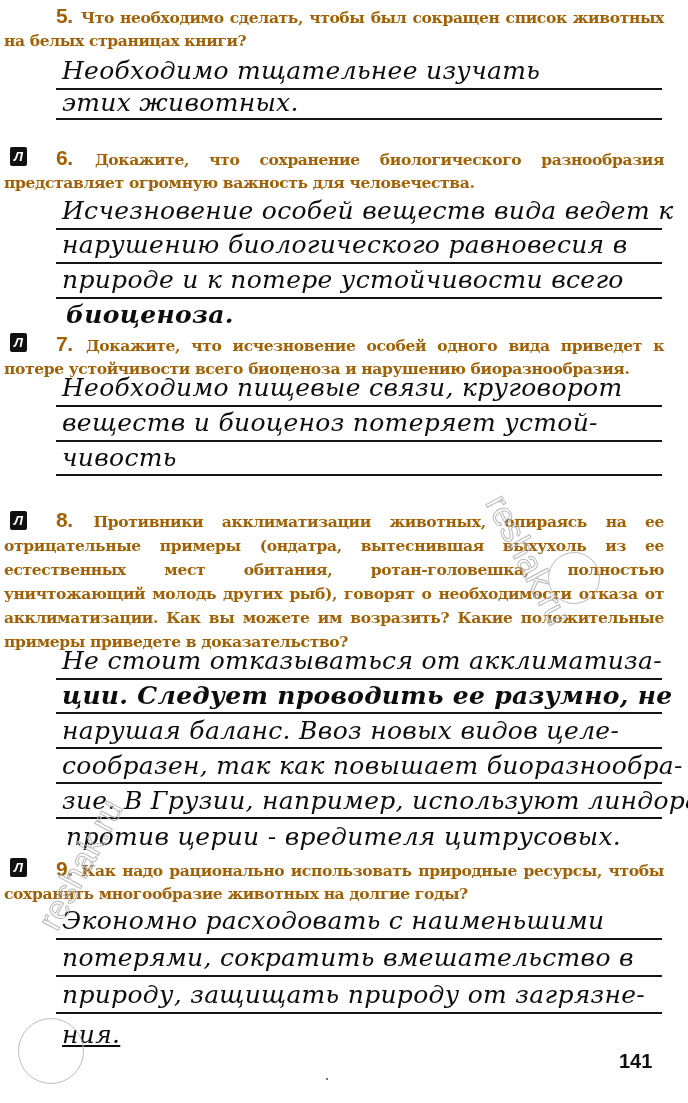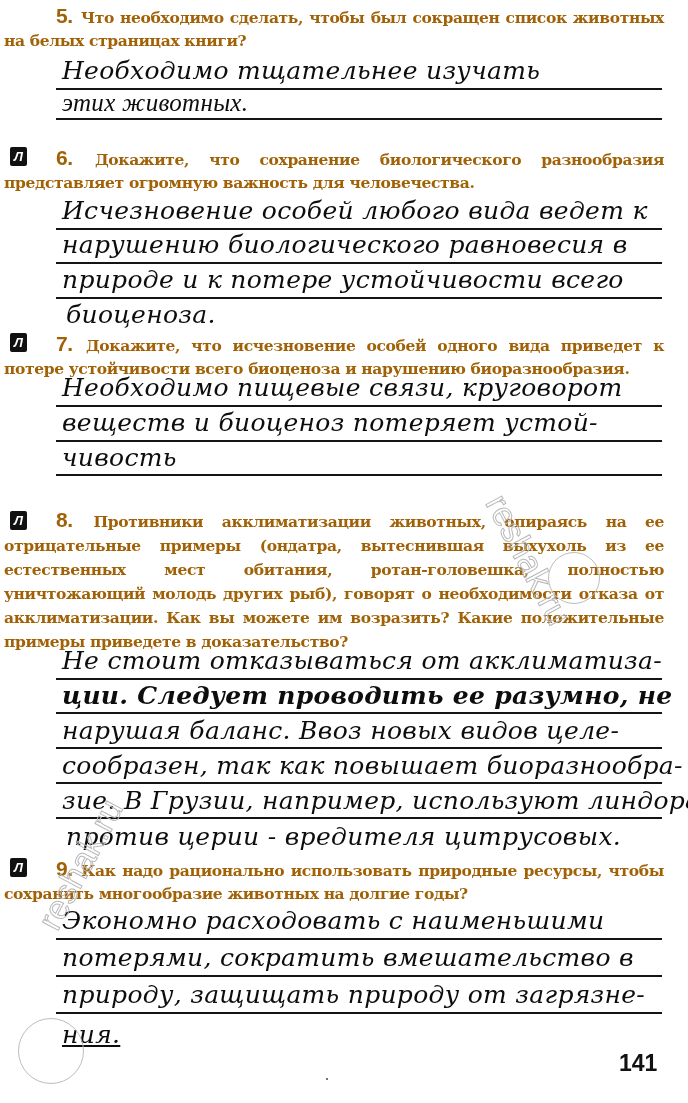--- a/index.html
+++ b/index.html
@@ -31,21 +31,21 @@
     }
     .hw {
       position: absolute; left: 62px;
       font-family: "DejaVu Serif", serif; font-style: italic;
       font-size: 25px; line-height: 30px; color: #0d0d0d;
       white-space: nowrap; letter-spacing: 0.3px;
     }
     .page-num {
       position: absolute; left: 619px; top: 1050px;
       font-family: "Liberation Sans", sans-serif; font-weight: bold;
-      font-size: 23px; color: #111;
+      font-size: 20px; color: #111;
     }
     .watermark {
       position: absolute; font-family: "Liberation Sans", sans-serif;
       color: transparent; -webkit-text-stroke: 1px #b8b8b8;
       font-size: 38px; pointer-events: none;
     }
     .wm-circle {
       position: absolute; border: 1.3px solid #bdbdbd; border-radius: 50%;
       pointer-events: none;
     }
@@ -54,37 +54,37 @@
 </head>
 <body>
 
 <div class="q">
   <div class="q-text indent" style="top:4px;">
     <span class="num">5.</span>
     <span>Что необходимо сделать, чтобы был сокращен список животных на белых страницах книги?</span>
   </div>
   <div class="hw" style="top:56px;">Необходимо тщательнее изучать</div>
   <div class="hw-line" style="top:88px;"></div>
-  <div class="hw" style="top:88px;font-family:Liberation Serif, serif;">этих животных.</div>
+  <div class="hw" style="top:88px;">этих животных.</div>
   <div class="hw-line" style="top:118px;"></div>
 </div>
 
 <div class="q">
   <div class="badge" style="top:147px;">Л</div>
   <div class="q-text indent" style="top:146px;">
     <span class="num">6.</span>
     <span>Докажите, что сохранение биологического разнообразия представляет огромную важность для человечества.</span>
   </div>
-  <div class="hw" style="top:196px;">Исчезновение особей любого вида ведет к</div>
+  <div class="hw" style="top:196px;">Исчезновение особей веществ вида ведет к</div>
   <div class="hw-line" style="top:228px;"></div>
   <div class="hw" style="top:230px;">нарушению биологического равновесия в</div>
   <div class="hw-line" style="top:262px;"></div>
   <div class="hw" style="top:265px;">природе и к потере устойчивости всего</div>
   <div class="hw-line" style="top:297px;"></div>
-  <div class="hw" style="top:300px; left:66px;">биоценоза.</div>
+  <div class="hw" style="top:300px; left:66px;font-weight:bold;">биоценоза.</div>
 </div>
 
 <div class="q">
   <div class="badge" style="top:333px;">Л</div>
   <div class="q-text indent" style="top:332px;">
     <span class="num">7.</span>
     <span>Докажите, что исчезновение особей одного вида приведет к потере устойчивости всего биоценоза и нарушению биоразнообразия.</span>
   </div>
   <div class="hw" style="top:373px;">Необходимо пищевые связи, круговорот</div>
   <div class="hw-line" style="top:405px;"></div>

